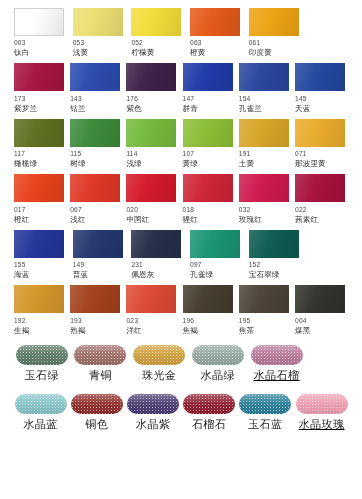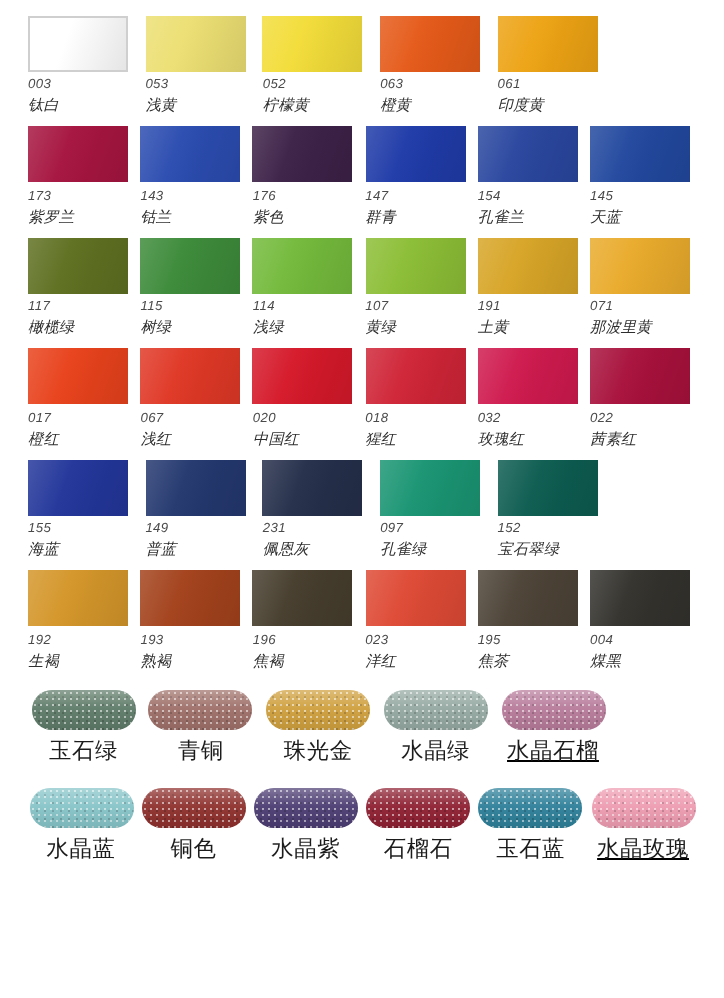--- a/index.html
+++ b/index.html
@@ -23,21 +23,20 @@
   }
   .grid-section {
     display: block;
   }
   .swatch-row {
     display: flex;
     flex-direction: row;
     justify-content: flex-start;
     align-items: flex-start;
     margin-bottom: 0px;
-    font-style: italic;
   }
   .swatch-cell {
     width: 55.5px;
     margin-right: 3.2px;
     display: flex;
     flex-direction: column;
     align-items: flex-start;
   }
   .swatch-cell:last-child {
     margin-right: 0;
@@ -348,32 +347,32 @@
           <div class="swatch-name">生褐</div>
         </div>
         <div class="swatch-cell">
           <div class="swatch-chip" style="background: rgb(163, 66, 28);">
             <div class="sheen"></div>
           </div>
           <div class="swatch-code">193</div>
           <div class="swatch-name">熟褐</div>
         </div>
         <div class="swatch-cell">
+          <div class="swatch-chip" style="background: rgb(222, 74, 53);">
+            <div class="sheen"></div>
+          </div>
+          <div class="swatch-code">023</div>
+          <div class="swatch-name">洋红</div>
+        </div>
+        <div class="swatch-cell">
           <div class="swatch-chip" style="background: rgb(70, 61, 45);">
             <div class="sheen"></div>
           </div>
           <div class="swatch-code">196</div>
           <div class="swatch-name">焦褐</div>
-        </div>
-        <div class="swatch-cell">
-          <div class="swatch-chip" style="background: rgb(222, 74, 53);">
-            <div class="sheen"></div>
-          </div>
-          <div class="swatch-code">023</div>
-          <div class="swatch-name">洋红</div>
         </div>
         <div class="swatch-cell">
           <div class="swatch-chip" style="background: rgb(77, 67, 55);">
             <div class="sheen"></div>
           </div>
           <div class="swatch-code">195</div>
           <div class="swatch-name">焦茶</div>
         </div>
         <div class="swatch-cell">
           <div class="swatch-chip" style="background: rgb(51, 50, 45);">

